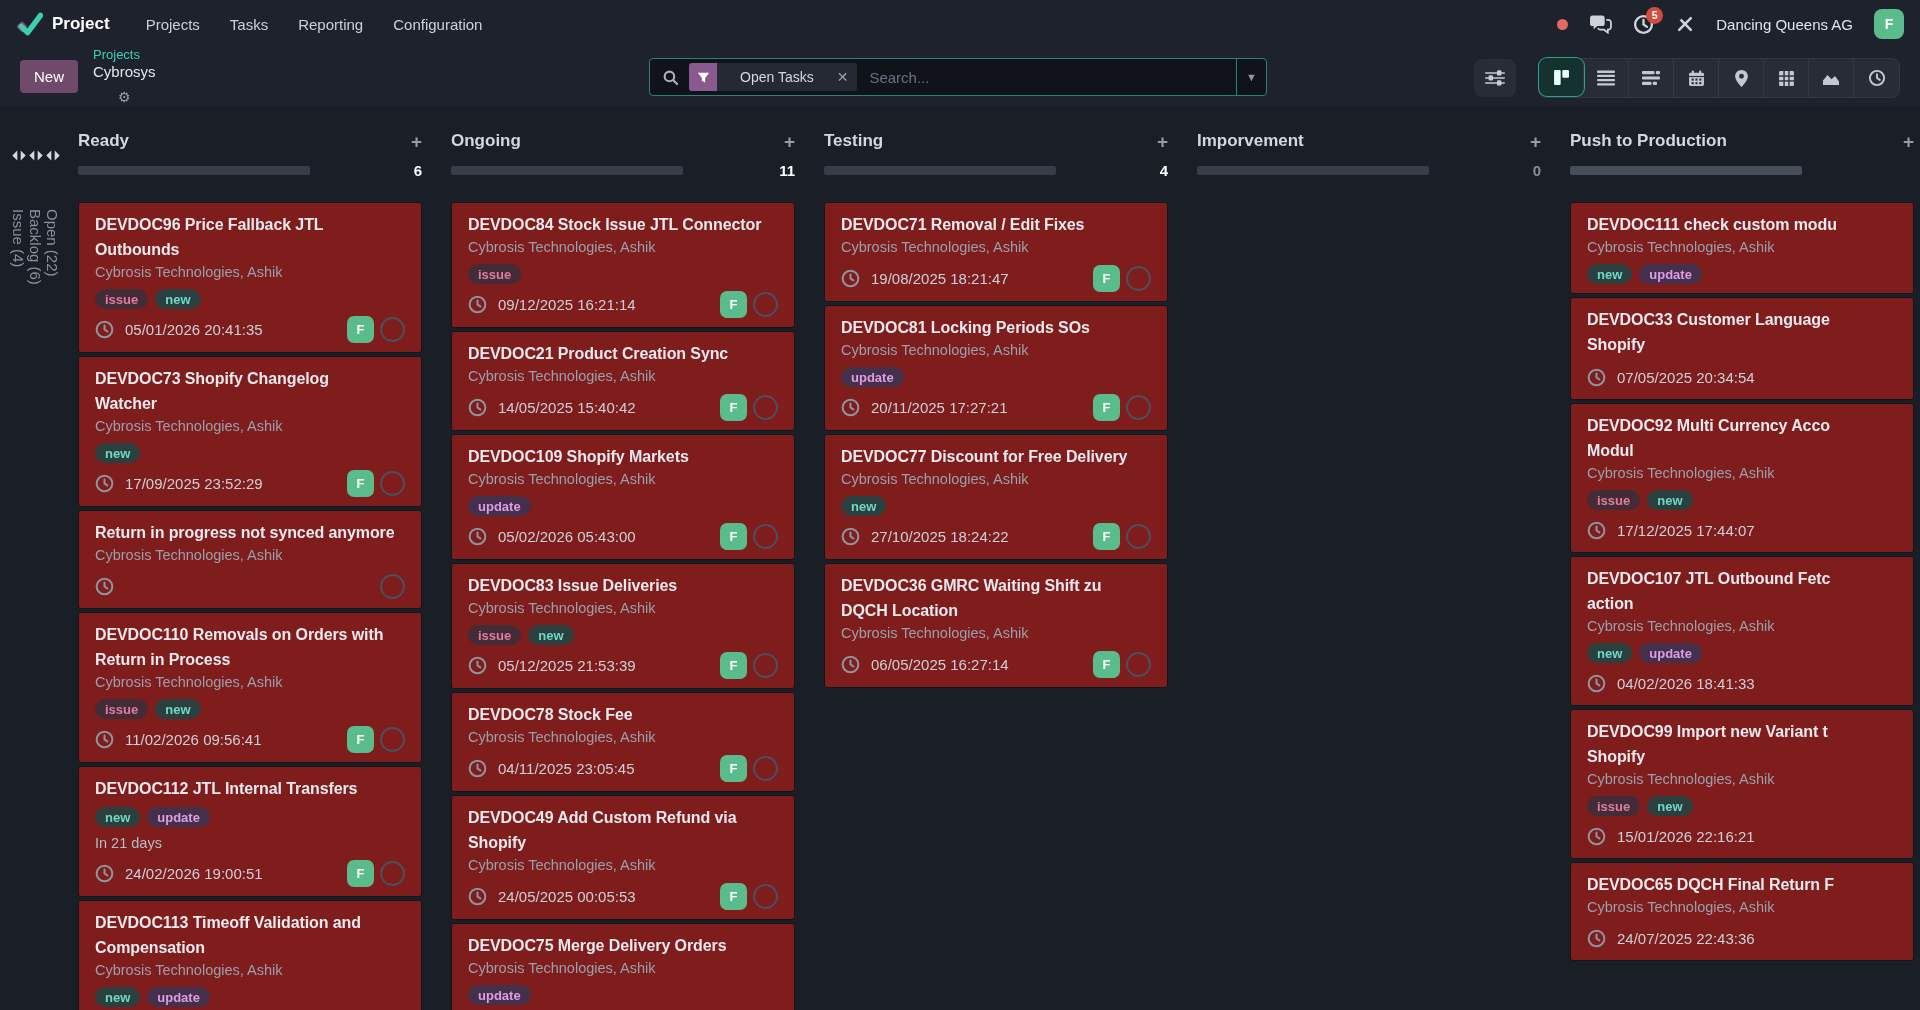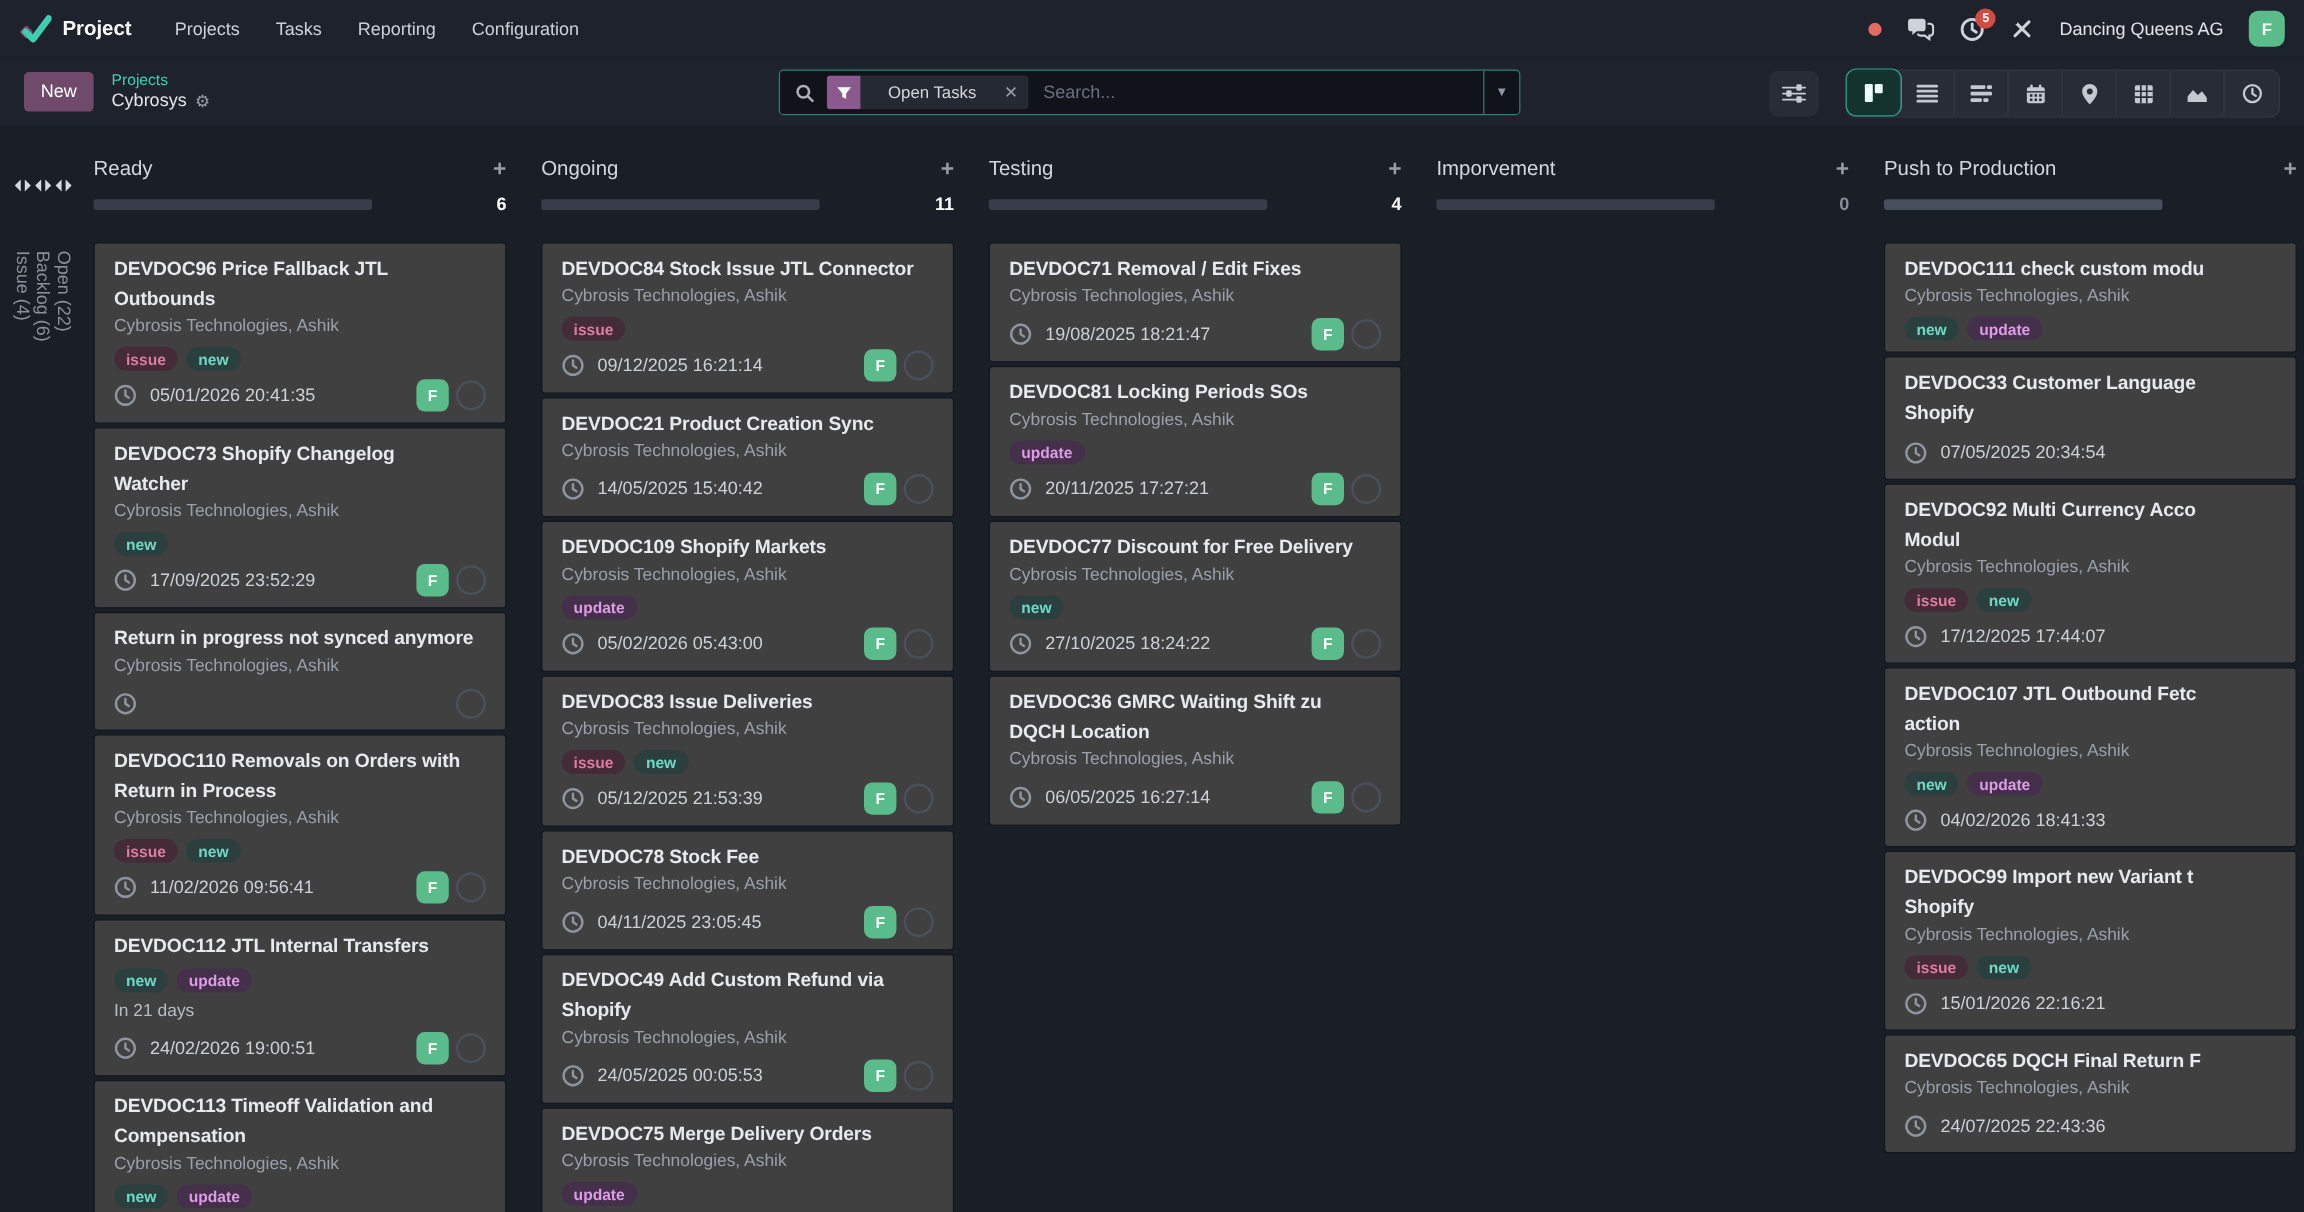--- a/index.html
+++ b/index.html
@@ -22,21 +22,21 @@
   .company { font-size:15px; color:#e2e4e9; }
   .nav-avatar { width:30px; height:30px; border-radius:8px; background:#5abc8b; color:#fff;
                 font-weight:700; font-size:14px; display:flex; align-items:center; justify-content:center; }
 
   
   .control { height:57px; background:#1e222d; display:flex; align-items:center; padding:0 20px; position:relative; }
   .new-btn { background:#6f4a6b; color:#fff; border:none; border-radius:4px; font-size:15px; font-weight:500;
              padding:8px 14px; font-family:inherit; cursor:pointer; }
   .bc { margin-left:15px; line-height:1.25; }
   .bc-app { font-size:13px; color:#3ecfb2; cursor:pointer; }
-  .bc-rec { font-size:15px; color:#e4e6ea; display:flex; align-items:center; gap:7px; }
+  .bc-rec { font-size:15px; color:#e4e6ea; display:flex; align-items:center; gap:7px;flex-direction:column; }
   .gear { color:#9aa0ab; font-size:14px; cursor:pointer; }
 
   .search { position:absolute; left:649px; top:10px; width:618px; height:38px; background:#10131a;
             border:1px solid #2c8076; border-radius:4px; display:flex; align-items:center; }
   .mag { color:#aab0ba; margin:0 10px 0 12px; display:flex; }
   .facet { display:flex; align-items:center; background:#252933; border-radius:3px; height:28px; overflow:hidden; }
   .facet-funnel { width:28px; height:28px; background:#8a5a8e; color:#fff; display:flex; align-items:center; justify-content:center; }
   .facet-label { font-size:14px; color:#d4d7dd; padding:0 23px; }
   .facet-x { color:#9aa0aa; font-size:14px; padding-right:9px; cursor:pointer; }
   .search-input { flex:1; background:transparent; border:none; outline:none; color:#d0d4db;
@@ -56,29 +56,29 @@
 
   
   .board { display:flex; height:905px; overflow:hidden; padding-left:10px; }
   .strip { width:47px; display:flex; flex-direction:column; align-items:center; padding-top:42px; cursor:pointer; }
   .strip-arrows { color:#d6dae0; }
   .strip-label { writing-mode:vertical-rl; margin-top:44px; color:#8b909b; font-size:15px; white-space:nowrap; }
 
   .col { width:344px; margin-right:29px; flex:none; }
   .col:first-of-type { margin-left:17px; }
   .col-title-row { display:flex; align-items:center; justify-content:space-between; padding-top:26px; }
-  .col-title { font-size:17px; font-weight:400; color:#d3d7de; }
+  .col-title { font-size:17px; font-weight:700; color:#d3d7de; }
   .col-plus { font-size:19px; font-weight:600; color:#969ca6; cursor:pointer; line-height:1; }
   .col-bar-row { display:flex; align-items:center; margin-top:12px; height:15px; }
   .col-bar { width:232px; height:9px; border-radius:2px; background:#383d49; cursor:pointer; }
   .col-count { margin-left:auto; font-size:15px; font-weight:700; color:#fff; }
   .col-count.zero { color:#878d98; }
   .cards { margin-top:24px; }
 
-  .card { background:#404040; border:1px solid #14161d; border-radius:3px;
+  .card { background:#7f1d1d; border:1px solid #14161d; border-radius:3px;
           padding:9px 16px; margin-bottom:3px; cursor:pointer; }
   .card-title { font-size:16px; font-weight:700; color:#e7e9ee; line-height:25px;
                 white-space:nowrap; overflow:hidden; letter-spacing:-0.1px; }
   .card-sub { font-size:14.5px; color:#99a0ab; line-height:21px; margin-top:0; }
   .tags { display:flex; gap:7px; margin-top:6px; }
   .tag { font-size:13px; font-weight:700; padding:2.5px 10px; border-radius:11px; line-height:15px; }
   .card-note { font-size:14.5px; color:#b6bcc6; line-height:20px; margin-top:6px; }
   .foot { display:flex; align-items:center; margin-top:7px; min-height:26px; }
   .foot-clock { color:#8f95a0; display:flex; }
   .foot-date { margin-left:11px; font-size:15px; font-weight:500; color:#ccd0d8; }

